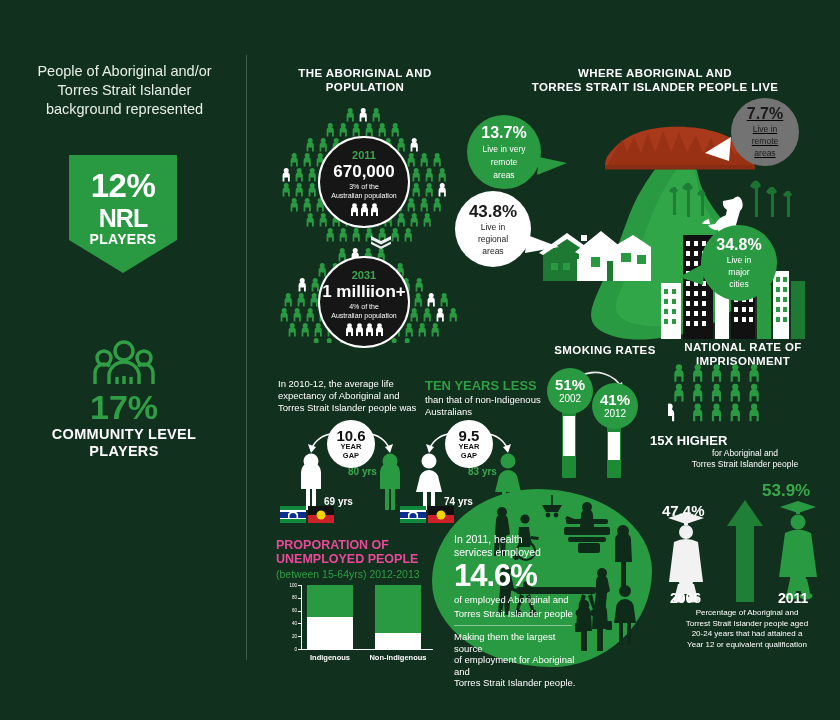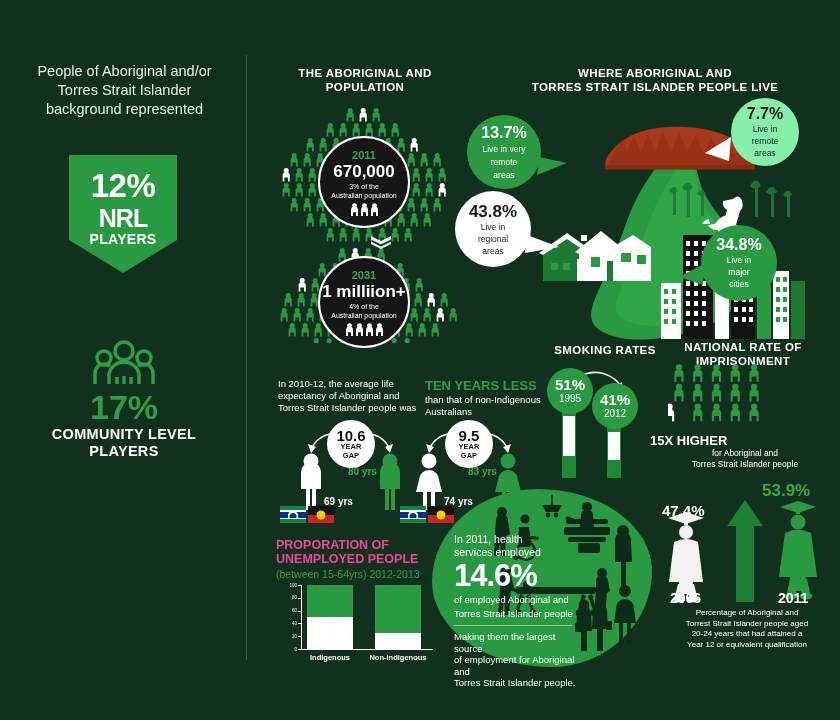--- a/index.html
+++ b/index.html
@@ -78,21 +78,21 @@
     display: flex; flex-direction: column; align-items: center; justify-content: center;
     text-align: center;
   }
   .bub-pct { font-weight: bold; line-height: 1; }
   .bub-lab { line-height: 10px; }
 
   #bub137 { left: 12px; top: 20px; width: 74px; height: 74px; background: #2a9a42; }
   #bub137 .bub-pct { font-size: 16px; color: #fff; }
   #bub137 .bub-lab { font-size: 8.5px; color: #fff; margin-top: 3px;}
 
-  #bub77 { left: 276px; top: 3px; width: 68px; height: 68px; background: #86efac; }
+  #bub77 { left: 276px; top: 3px; width: 68px; height: 68px; background: #737373; text-decoration: underline; }
   #bub77 .bub-pct { font-size: 16px; color: #1a1a1a; }
   #bub77 .bub-lab { font-size: 8.5px; color: #1a1a1a; margin-top: 2px;}
 
   #bub438 { left: 0px; top: 96px; width: 76px; height: 76px; background: #ffffff; }
   #bub438 .bub-pct { font-size: 17px; color: #1a1a1a; }
   #bub438 .bub-lab { font-size: 8.5px; color: #1a1a1a; margin-top: 2px;}
 
   #bub348 { left: 246px; top: 130px; width: 76px; height: 76px; background: #2a9a42; }
   #bub348 .bub-pct { font-size: 16px; color: #fff; }
   #bub348 .bub-lab { font-size: 8.5px; color: #fff; margin-top: 2px;}
@@ -1141,21 +1141,21 @@
 
   <div id="smoke-title" class="abs sect-title">SMOKING RATES</div>
 
   <svg class="abs" style="left:578px; top:370px;" width="52" height="28" viewBox="0 0 52 28">
     <path d="M2 6 C 18 -2, 36 4, 44 18" stroke="#e6e6e6" stroke-width="1.8" fill="none"></path>
     <path d="M38 16 L46 22 L44 12 Z" fill="#e6e6e6"></path>
   </svg>
 
   <div class="smokebub" style="left:547px; top:368px; width:46px; height:46px;">
     <div class="smoke-pct">51%</div>
-    <div class="smoke-yr">1995</div>
+    <div class="smoke-yr">2002</div>
   </div>
   <div class="cig" style="left:562px; top:410px; width:14px; height:68px;">
     <div class="paper" style="top:6px; height:40px;"></div>
   </div>
 
   <div class="smokebub" style="left:592px; top:383px; width:46px; height:46px;">
     <div class="smoke-pct">41%</div>
     <div class="smoke-yr">2012</div>
   </div>
   <div class="cig" style="left:607px; top:426px; width:14px; height:52px;">

